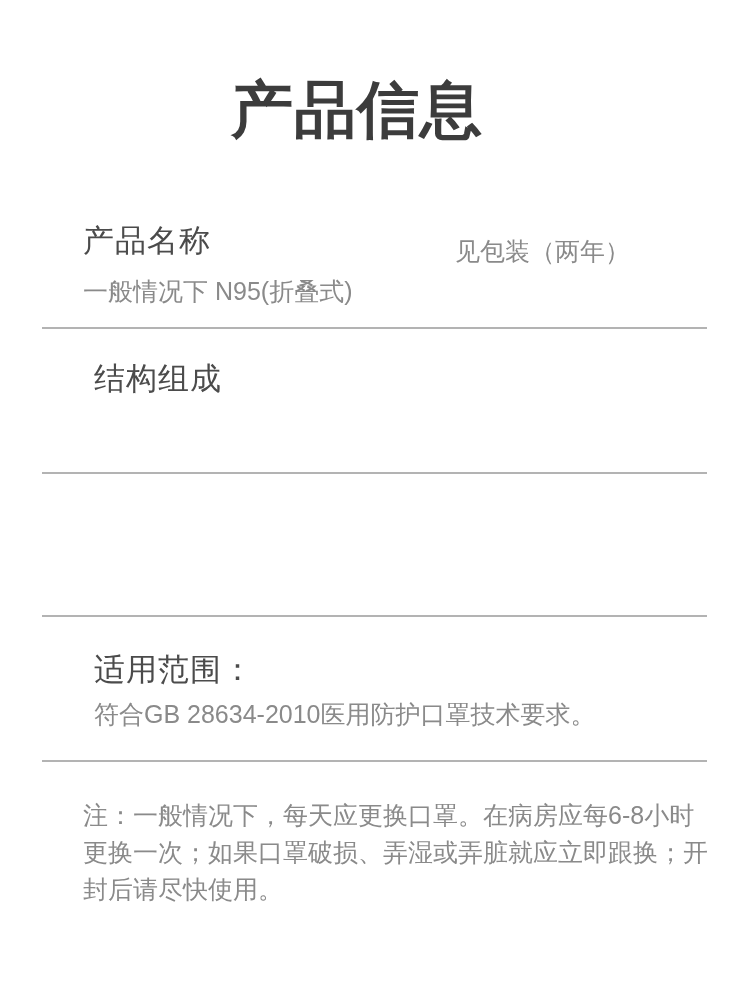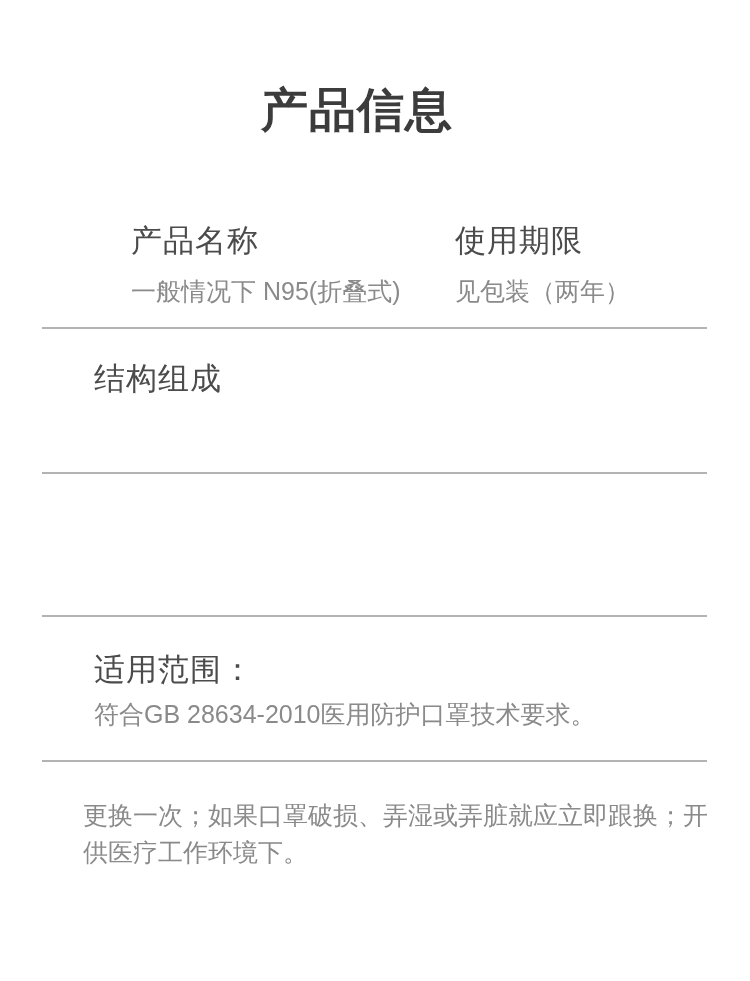--- a/index.html
+++ b/index.html
@@ -23,31 +23,31 @@
     overflow:hidden;
     margin:0 auto;
   }
   .page-title{
     position:absolute;
     top:82px;
     left:0;
     width:750px;
     padding-right:36px;
     text-align:center;
-    font-size:47px;
+    font-size:62px;
     line-height:56px;
     font-weight:700;
     letter-spacing:1px;
     color:var(--c-title);
   }
   .col{
     position:absolute;
     top:221px;
   }
-  .col-left{left:83px;margin-left:48px;}
+  .col-left{left:83px;}
   .col-right{left:455px;}
   .sec-label{
     font-size:31px;
     line-height:40px;
     font-weight:400;
     color:var(--c-heading);
     letter-spacing:1px;
   }
   .sec-value{
     margin-top:12px;
@@ -97,21 +97,20 @@
 <div class="page">
 
   <h1 class="page-title">产品信息</h1>
 
   <div class="col col-left">
     <div class="sec-label">产品名称</div>
     <div class="sec-value">一般情况下 N95(折叠式)</div>
   </div>
 
   <div class="col col-right">
-    <div class="sec-label">使用期限</div>
     <div class="sec-value">见包装（两年）</div>
   </div>
 
   <div class="divider divider-1"></div>
 
   <div class="section section-structure">
     <div class="sec-label">结构组成</div>
   </div>
 
   <div class="divider divider-2"></div>
@@ -120,17 +119,18 @@
   <div class="divider divider-3"></div>
 
   <div class="section section-performance">
     <div class="sec-label">适用范围：</div>
     <div class="sec-body">符合GB 28634-2010医用防护口罩技术要求。</div>
   </div>
 
   <div class="divider divider-4"></div>
 
   <div class="note">
+    <div>注：一般情况下，每天应更换口罩。在病房应每6-8小时</div>
     <div>更换一次；如果口罩破损、弄湿或弄脏就应立即跟换；开</div>
-    <div>供医疗工作环境下。</div>
+    <div>封后请尽快使用。</div>
   </div>
 
 </div>
 
 </body></html>

